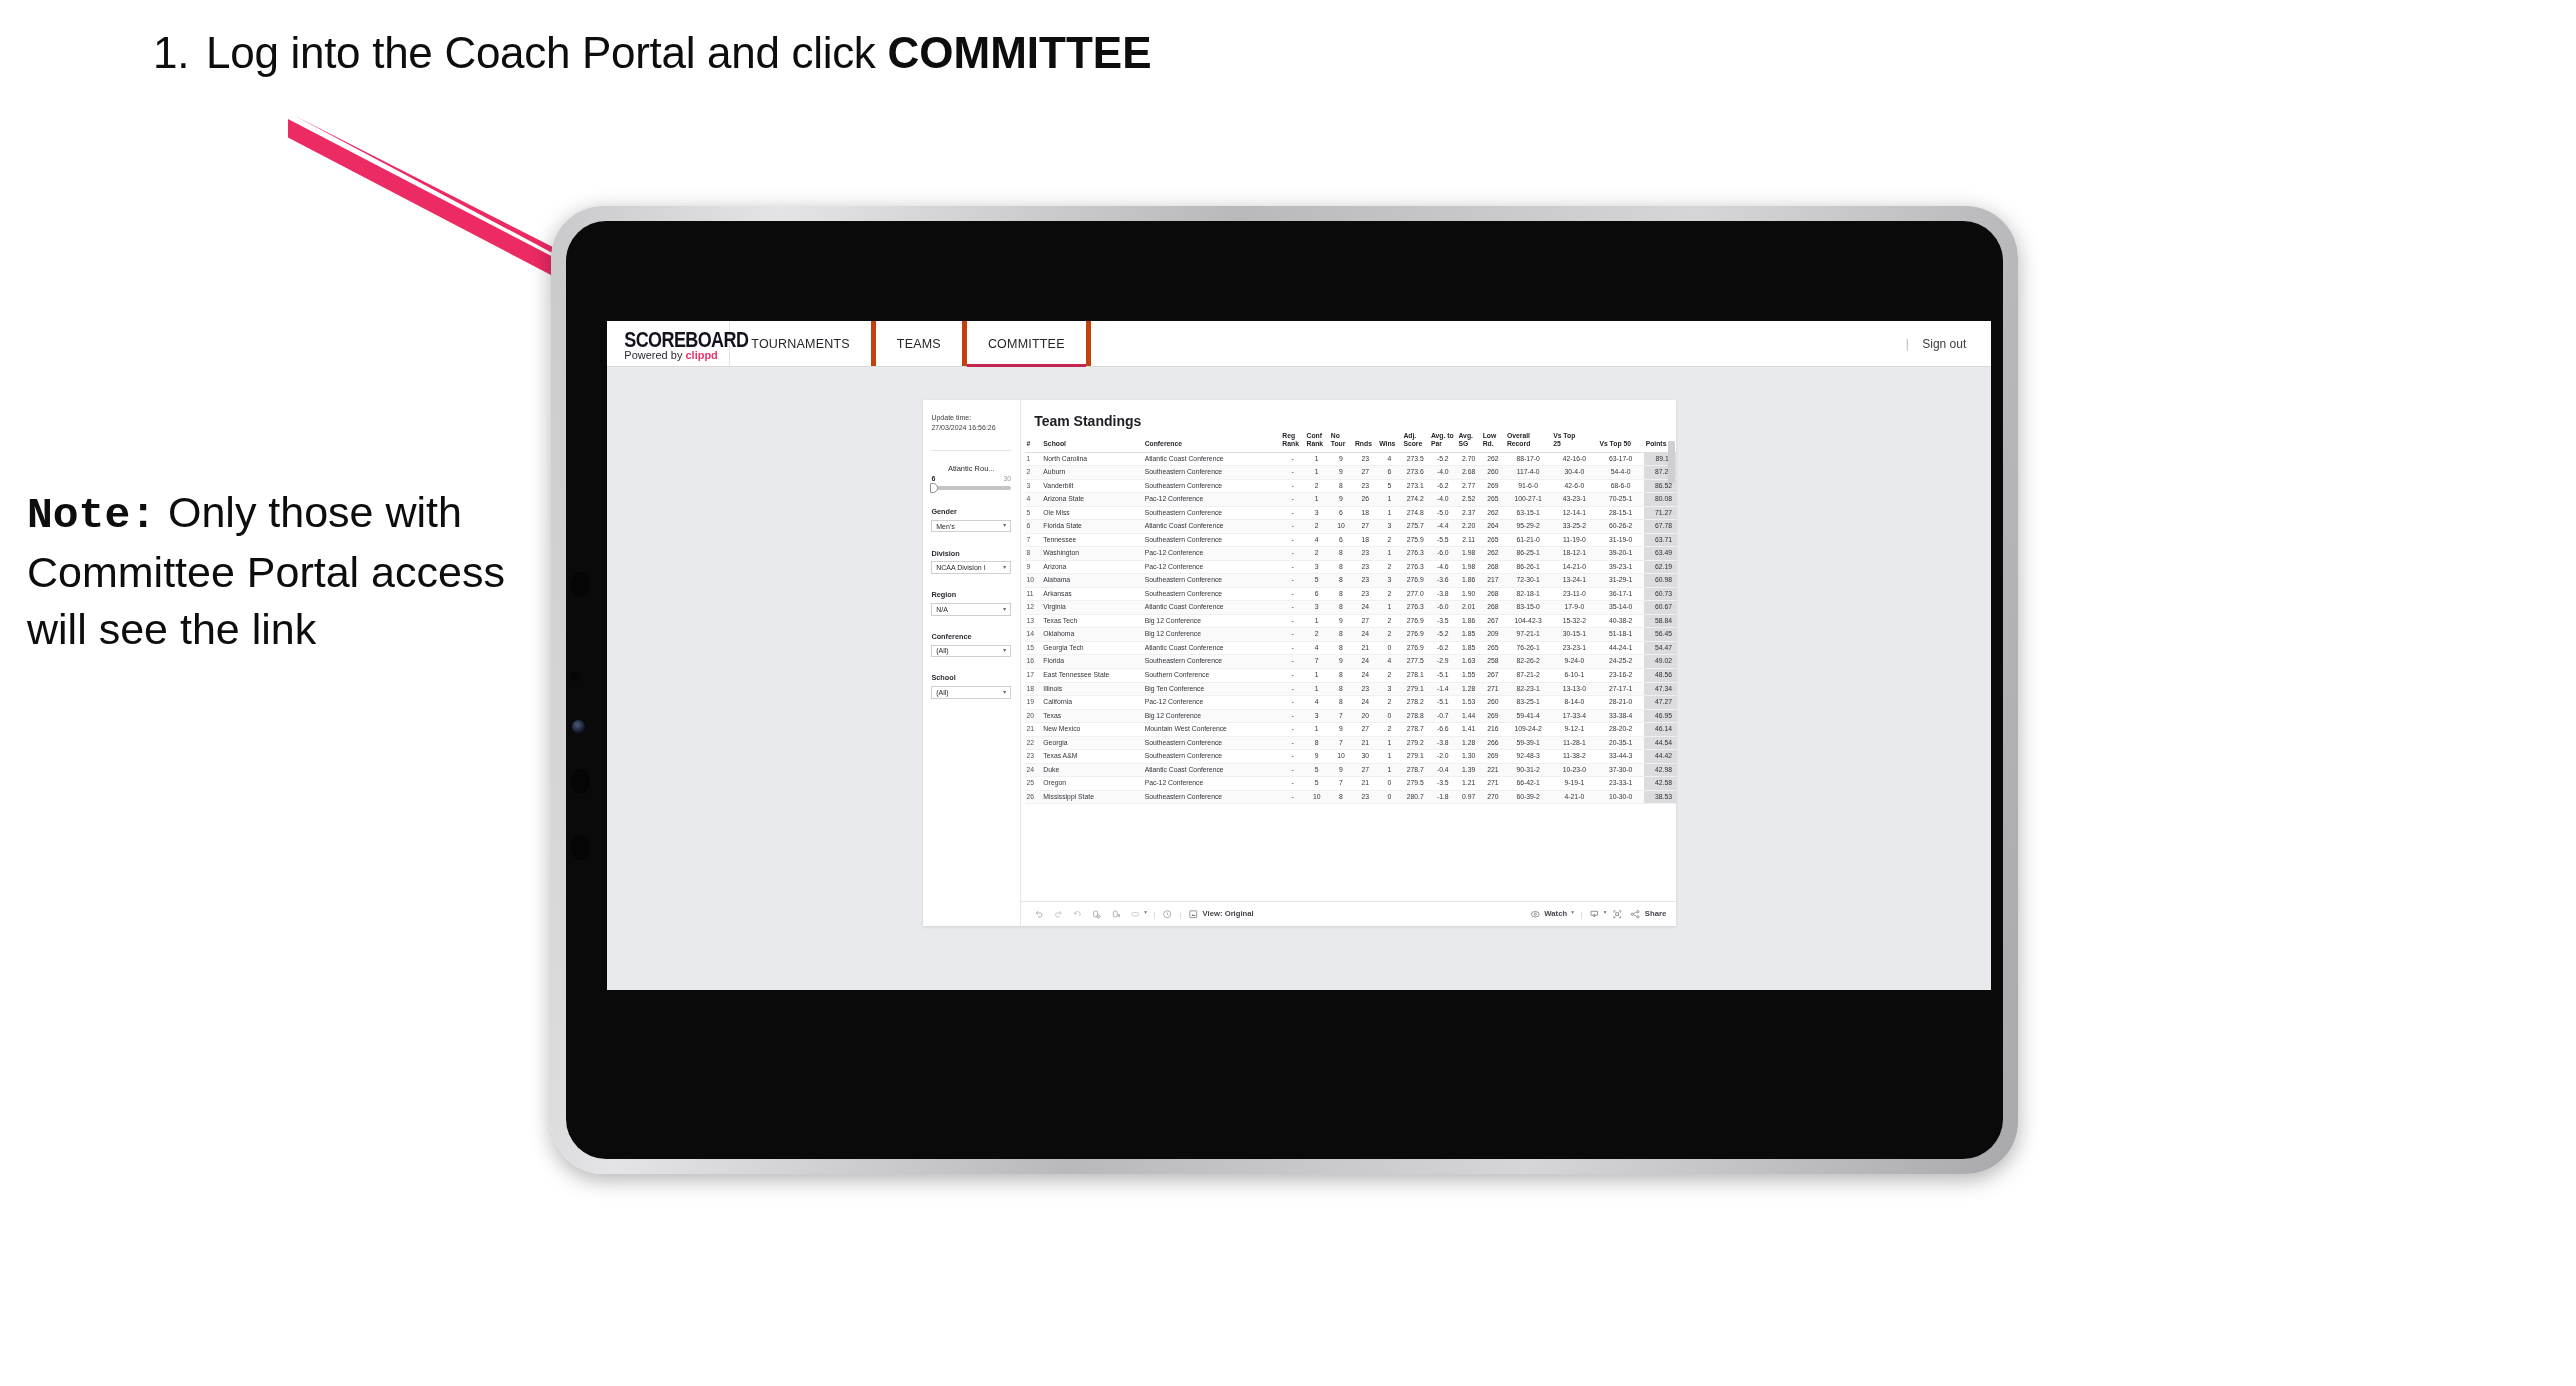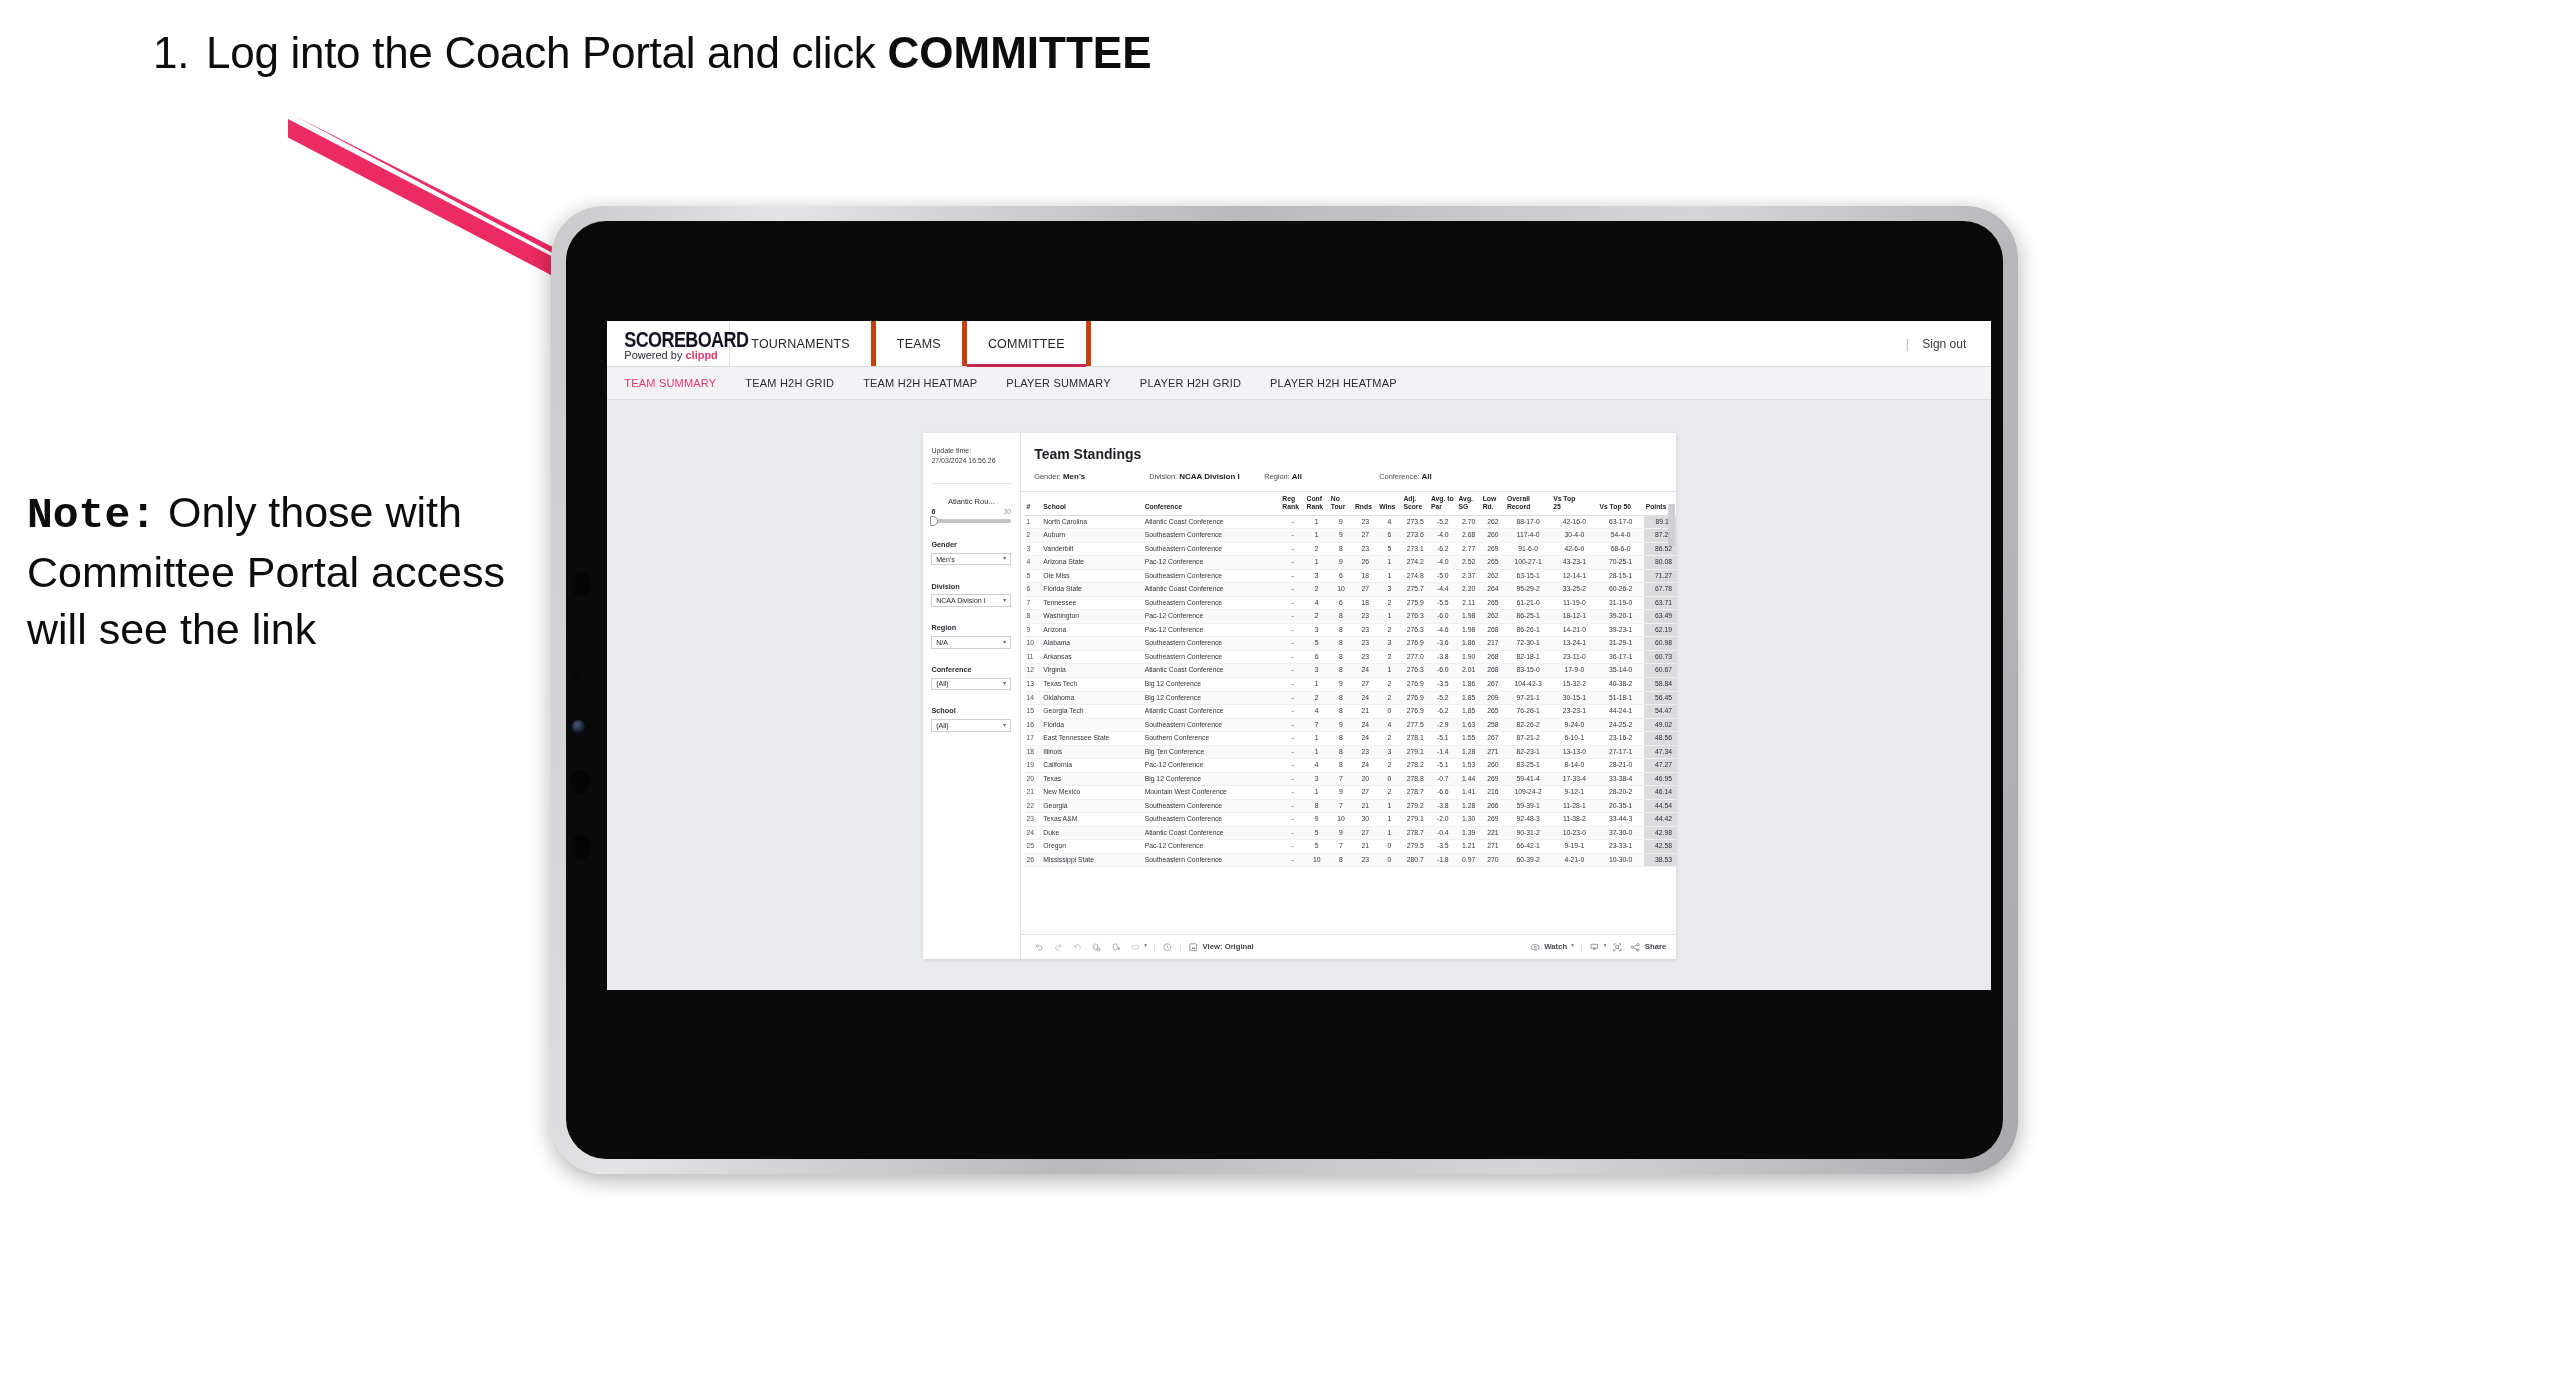--- a/index.html
+++ b/index.html
@@ -299,28 +299,20 @@
           <span>COMMITTEE</span>
         </div>
 
         <div id="nav-spacer"></div>
         <div id="nav-right">
           <span class="divider">|</span>
           <span id="signout">Sign out</span>
         </div>
       </div>
 
-      <div id="sub-nav">
-        <div class="sub-tab active">TEAM SUMMARY</div>
-        <div class="sub-tab">TEAM H2H GRID</div>
-        <div class="sub-tab">TEAM H2H HEATMAP</div>
-        <div class="sub-tab">PLAYER SUMMARY</div>
-        <div class="sub-tab">PLAYER H2H GRID</div>
-        <div class="sub-tab">PLAYER H2H HEATMAP</div>
-      </div>
 
       <div id="viz-canvas">
         <div id="viz-card">
           <div id="viz-body">
 
             <div id="filters">
               <div id="update-time">
                 <div>Update time:</div>
                 <div>27/03/2024 16:56:26</div>
               </div>
@@ -373,26 +365,20 @@
                 <div class="filter-label">School</div>
                 <div class="filter-select">
                   <span class="val">(All)</span>
                   <span class="caret">▼</span>
                 </div>
               </div>
             </div>
 
             <div id="viz-main">
               <div id="viz-title">Team Standings</div>
-              <div id="viz-subhead">
-                <div class="item"><span>Gender: </span><b>Men's</b></div>
-                <div class="item"><span>Division: </span><b>NCAA Division I</b></div>
-                <div class="item"><span>Region: </span><b>All</b></div>
-                <div class="item"><span>Conference: </span><b>All</b></div>
-              </div>
 
               <div id="table-wrap">
                 <table id="standings">
                   <thead>
                     <tr>
                         <th class="c-rank">#</th>
                         <th class="c-school">School</th>
                         <th class="c-conf">Conference</th>
                         <th class="c-num">Reg<br>Rank</th>
                         <th class="c-num">Conf<br>Rank</th>

